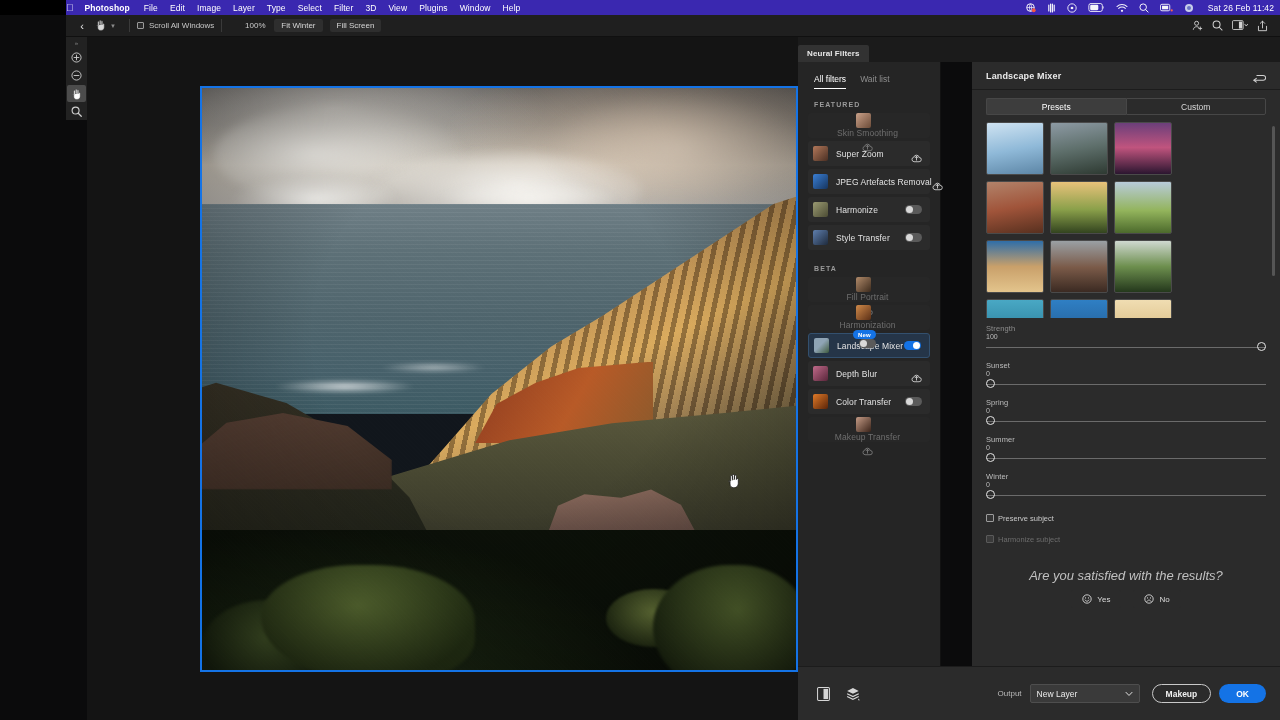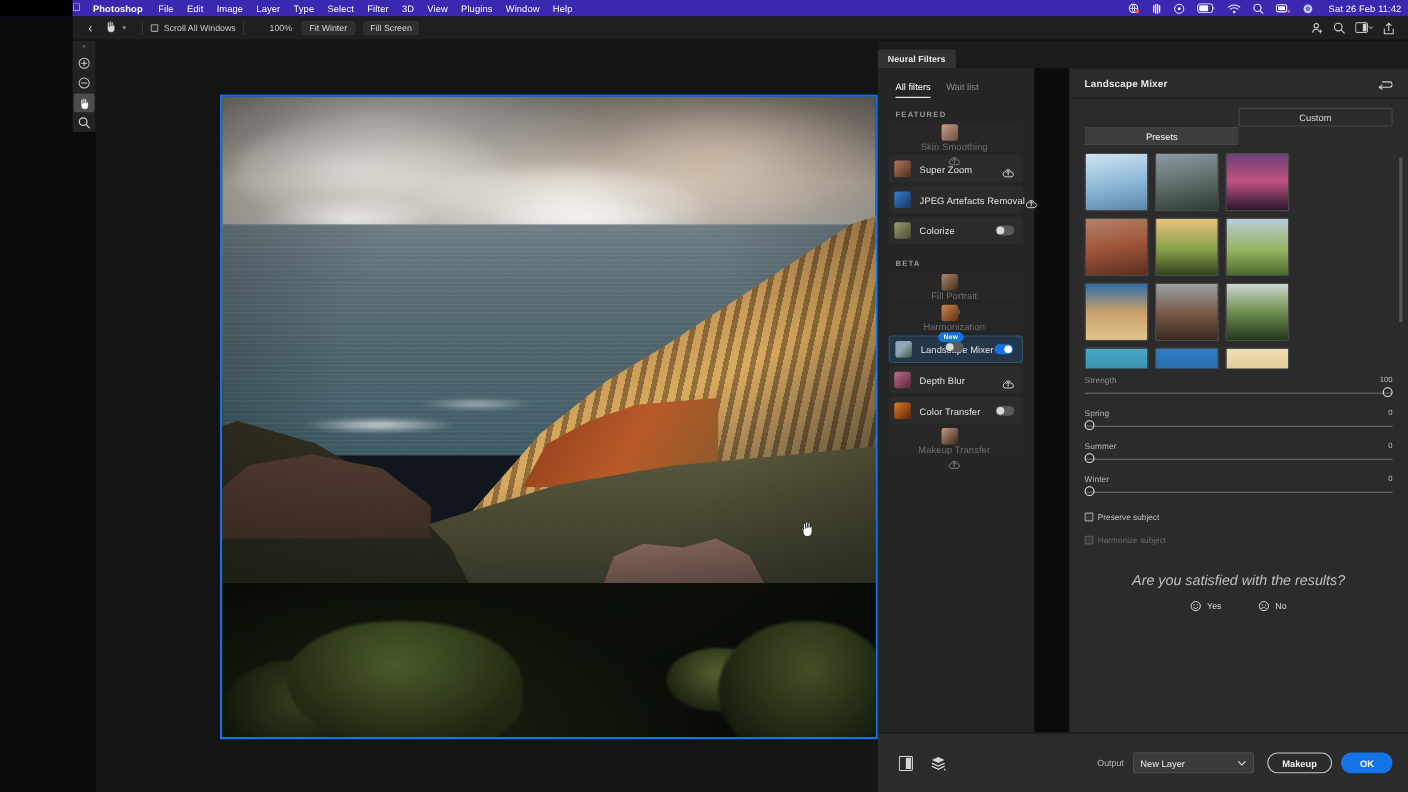--- a/index.html
+++ b/index.html
@@ -217,36 +217,36 @@
     border-bottom:1px solid #1c1c1c;
   }
   .lm-title { font-size:9px; color:#eaeaea; font-weight:600; letter-spacing:.15px; flex:1; }
   .lm-reset { width:13px; height:11px; color:#d2d2d2; }
   .lm-seg { display:flex; padding:8px 14px 0 14px; gap:0; }
   .seg-btn {
     flex:1; height:17px; display:flex; align-items:center; justify-content:center;
     font-size:8.5px; color:#d8d8d8; background:#2b2b2b; border:1px solid #474747;
   }
   .seg-btn.active { background:#3d3d3d; color:#ffffff; }
-  .seg-btn.first { border-right:none; border-radius:2px 0 0 2px;margin-top:17px; }
+  .seg-btn.first { border-right:none; border-radius:2px 0 0 2px; }
   .seg-btn.last  { border-radius:0 2px 2px 0; }
 
   .presets-wrap { position:relative; height:196px; margin-top:7px; overflow:hidden; padding:0 14px; }
   .presets-grid { display:grid; grid-template-columns:repeat(3,58px); gap:0 6px; row-gap:6px; }
   .preset {
     width:58px; height:53px; border-radius:2px; overflow:hidden; position:relative;
     border:1px solid #4a4a4a; background:#444;
   }
   .ps-scroll {
     position:absolute; right:5px; top:4px; width:3px; height:150px; border-radius:2px; background:#555;
   }
 
   .sliders { padding:6px 14px 0 14px; }
   .slider-block { margin-bottom:9px; }
-  .sl-head { display:flex; justify-content:space-between; align-items:center; }
+  .sl-head { display:flex; justify-content:space-between; align-items:flex-start;flex-direction:column; }
   .sl-name { font-size:7.5px; color:#bdbdbd; letter-spacing:.1px; }
   .sl-name.dim { color:#8d8d8d; }
   .sl-val { font-size:7px; color:#bdbdbd; }
   .sl-track { position:relative; height:10px; margin-top:2px; }
   .sl-line { position:absolute; left:0; right:0; top:4.5px; height:1px; background:#6b6b6b; }
   .sl-knob {
     position:absolute; top:0px; width:9px; height:9px; border-radius:50%;
     border:1.4px solid #e4e4e4; background:transparent;
   }
 
@@ -510,21 +510,26 @@
       <div class="filter-row">
         <div class="fr-thumb" style="background:linear-gradient(135deg,#3a7fd5,#16345e)"></div>
         <div class="fr-label">JPEG Artefacts Removal</div>
         <span class="cloud-dl"><svg width="11" height="9" viewBox="0 0 12 10">
               <path d="M3.2 8.6h5.6a2.4 2.4 0 0 0 .2-4.8A3.1 3.1 0 0 0 3 3.5a2.6 2.6 0 0 0 .2 5.1z" fill="none" stroke="currentColor" stroke-width="1"></path>
               <path d="M6 6.8V2.6M4.4 4.2L6 2.4l1.6 1.8" fill="none" stroke="currentColor" stroke-width="1" stroke-linecap="round"></path>
             </svg></span>
       </div>
       <div class="filter-row">
         <div class="fr-thumb" style="background:linear-gradient(135deg,#9a9a72,#4c4c34)"></div>
-        <div class="fr-label">Colorize</div>
+        <div class="fr-label">Harmonize</div>
+        <div class="toggle"></div>
+      </div>
+      <div class="filter-row">
+        <div class="fr-thumb" style="background:linear-gradient(135deg,#5f7fae,#1e2a3c)"></div>
+        <div class="fr-label">Style Transfer</div>
         <div class="toggle"></div>
       </div>
     </div>
 
     <div class="nf-section">BETA</div>
     <div>
       <div class="filter-row dim">
         <div class="fr-thumb" style="background:linear-gradient(135deg,#b08a6a,#3d2b1d)"></div>
         <div class="fr-label muted">Fill Portrait</div>
         <span class="cloud-dl muted"><svg width="11" height="9" viewBox="0 0 12 10">
@@ -607,20 +612,30 @@
           <span class="sl-name dim">Strength</span>
           <span class="sl-val">100</span>
         </div>
         <div class="sl-track">
           <div class="sl-line"></div>
           <div class="sl-knob" style="left:calc(100% - 9px)"></div>
         </div>
       </div>
       <div class="slider-block">
         <div class="sl-head">
+          <span class="sl-name">Sunset</span>
+          <span class="sl-val">0</span>
+        </div>
+        <div class="sl-track">
+          <div class="sl-line"></div>
+          <div class="sl-knob" style="left:0"></div>
+        </div>
+      </div>
+      <div class="slider-block">
+        <div class="sl-head">
           <span class="sl-name">Spring</span>
           <span class="sl-val">0</span>
         </div>
         <div class="sl-track">
           <div class="sl-line"></div>
           <div class="sl-knob" style="left:0"></div>
         </div>
       </div>
       <div class="slider-block">
         <div class="sl-head">

